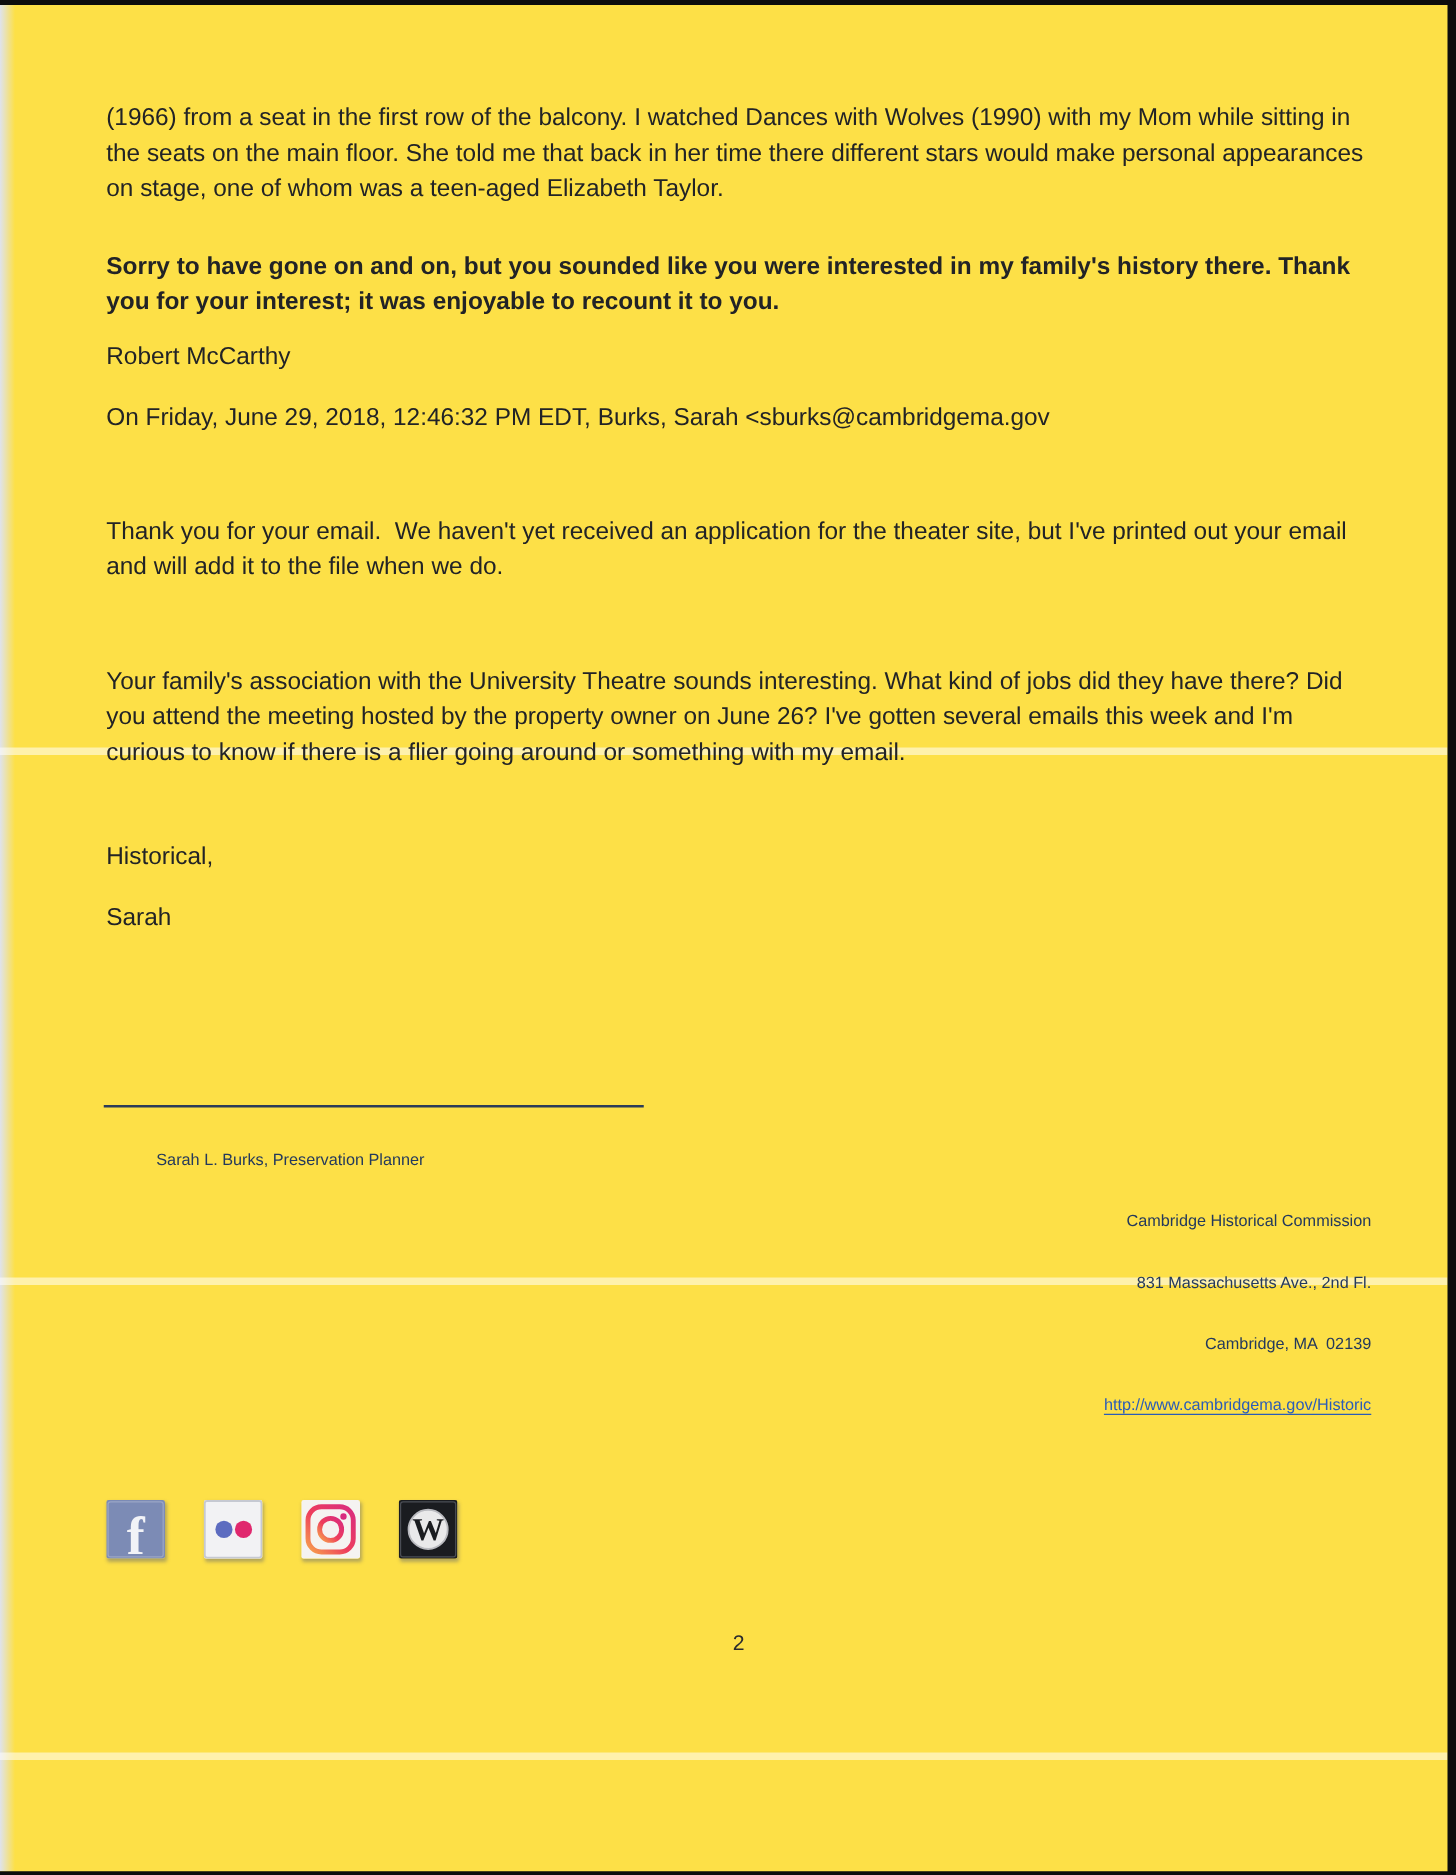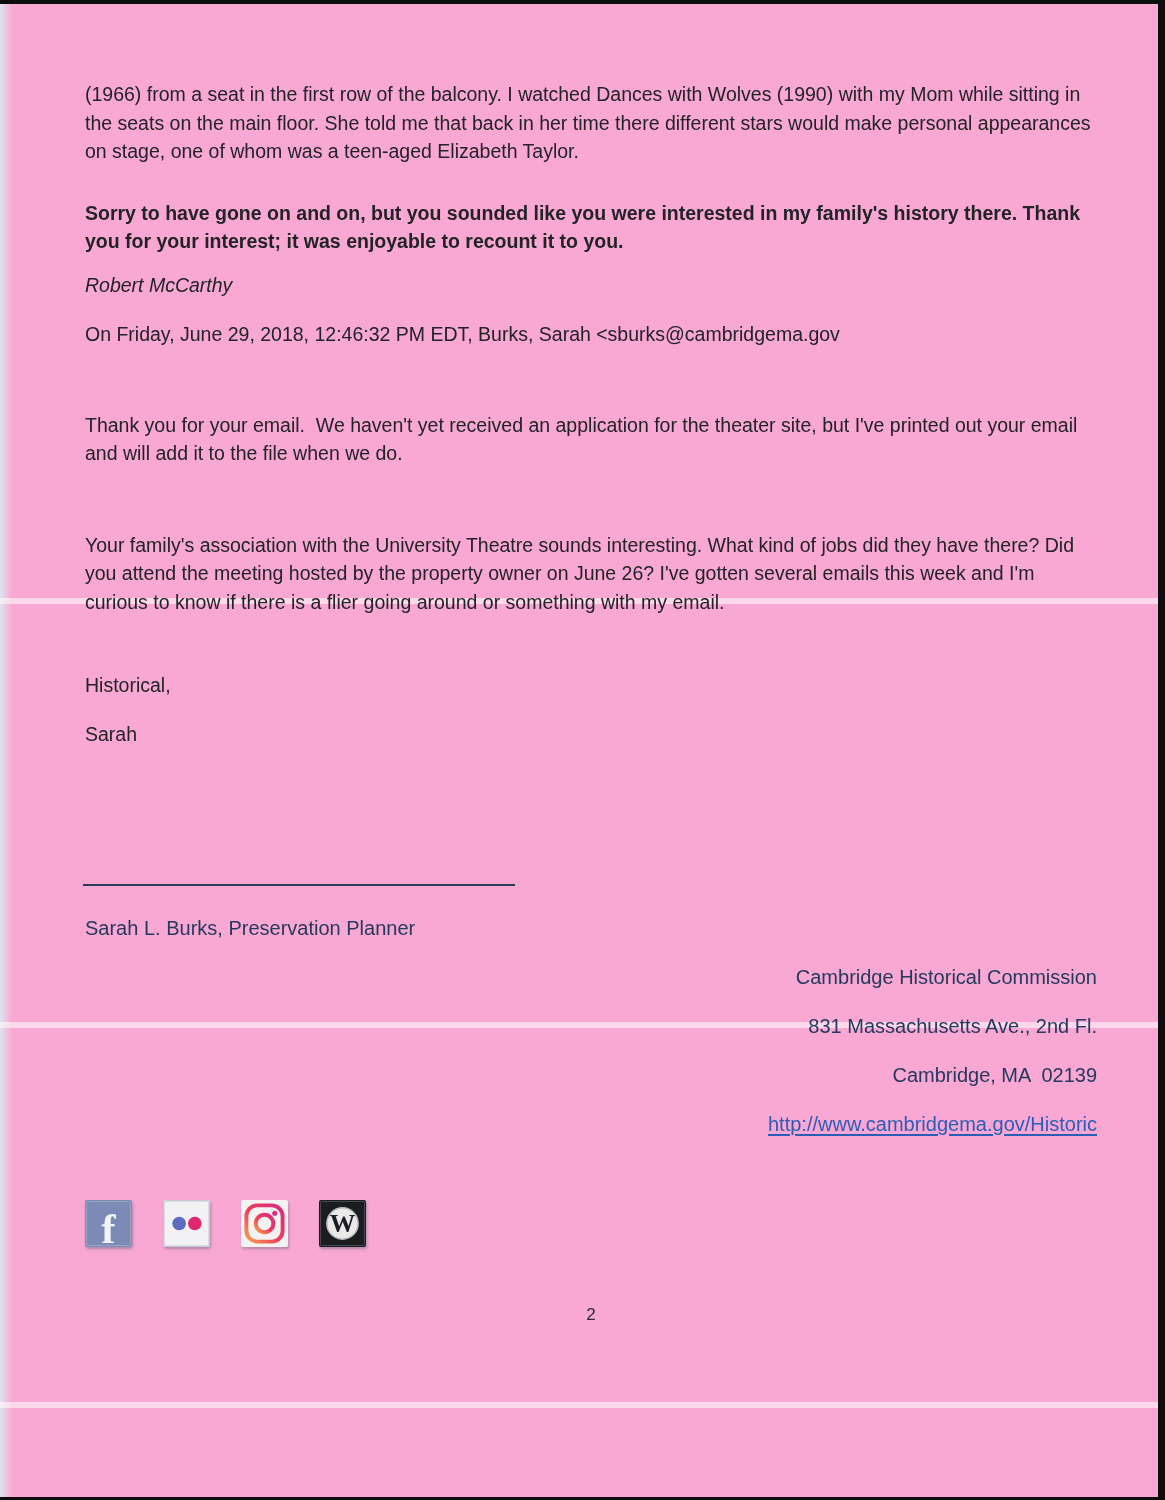--- a/index.html
+++ b/index.html
@@ -1,20 +1,20 @@
 <!DOCTYPE html>
 <html><head>
 <meta charset="utf-8">
 <style>
   html, body { margin: 0; padding: 0; background: #1c1c1c; }
   .scan {
     position: relative;
     width: 1165px;
     height: 1500px;
-    background: #f9a8d4;
+    background: #fde047;
     overflow: hidden;
     font-family: "Liberation Sans", "DejaVu Sans", sans-serif;
   }
   
   .edge-top    { position:absolute; top:0; left:0; right:0; height:4px; background:#0d0d0d; }
   .edge-right  { position:absolute; top:0; right:0; bottom:0; width:7px; background:#0d0d0d; }
   .edge-bottom { position:absolute; left:0; right:0; bottom:0; height:3px; background:#0d0d0d; }
   .edge-left   { position:absolute; top:4px; left:0; bottom:3px; width:12px;
                  background:linear-gradient(to right, #dfe3ed, rgba(238,240,246,0)); }
   .band { position:absolute; left:0; right:7px; height:6px; background:rgba(255,255,255,0.55); }
@@ -25,39 +25,40 @@
   .content { position:absolute; left:85px; top:0; width:1012px; }
   p { margin: 0; }
   .body {
     font-size: 19.5px;
     line-height: 28.5px;
     color: #222326;
     white-space: pre-wrap;
   }
   .mt-p1 { margin-top: 80px; }
   .mt-p2 { margin-top: 33px; font-weight: bold; }
-  .mt-sender { margin-top: 15px; font-style: italic; }
+  .mt-sender { margin-top: 15px; }
   .mt-replyhdr { margin-top: 21px; }
   .mt-salutation { margin-top: 45px; }
   .mt-rp1 { margin-top: 62px; }
   .mt-rp2 { margin-top: 63px; }
   .mt-closing { margin-top: 55px; }
   .mt-shortsig { margin-top: 20px; }
 
   .sig-divider {
     margin: 136px 0 0 -2px;
     width: 432px;
     border: none;
     border-top: 2px solid #2c3c58;
   }
   .sig {
-    font-size: 20px;
+    font-size: 13px;
     line-height: 28px;
     color: #24395c;
     white-space: pre-wrap;
+    margin-left: 40px;
   }
   .mt-sig1 { margin-top: 28px; }
   .mt-sig  { margin-top: 21px; text-align: right; }
   a.link {
     color: #2b5cb8;
     text-decoration: underline;
     text-underline-offset: 3px;
   }
 
   .social-row {

